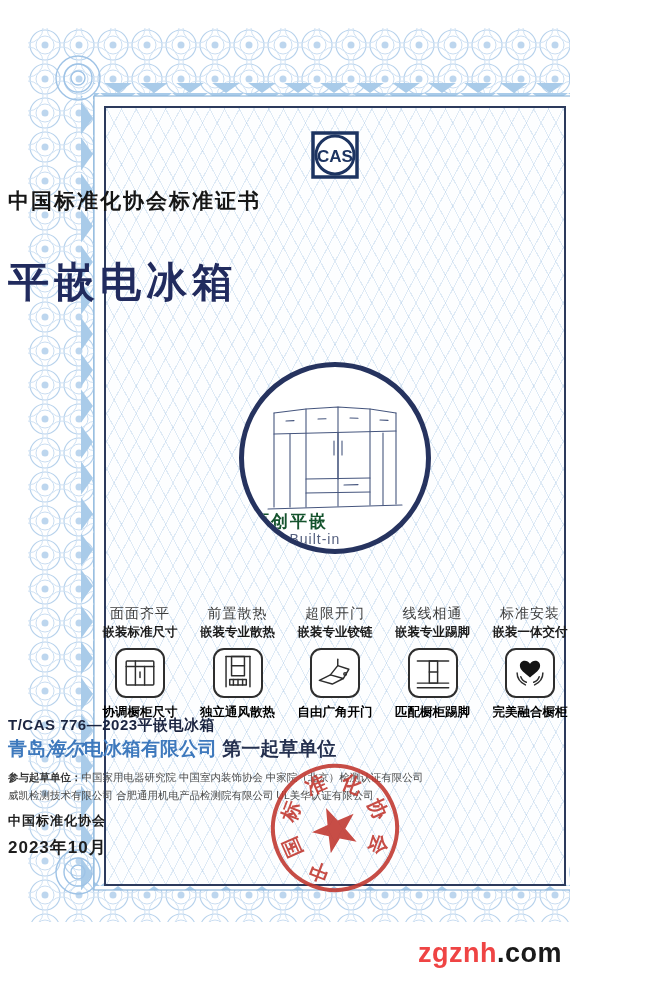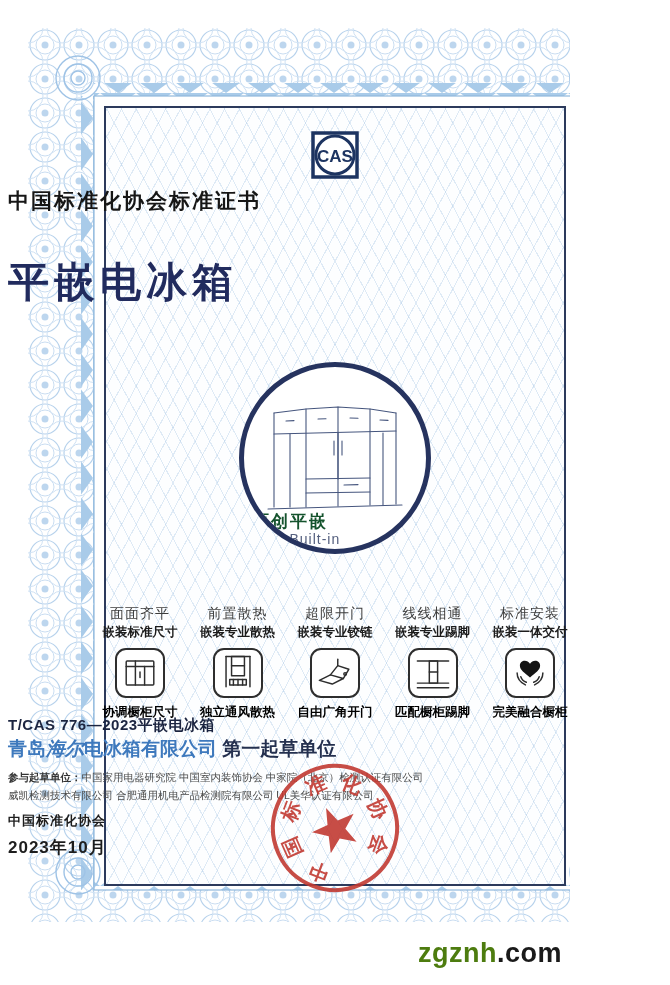--- a/index.html
+++ b/index.html
@@ -42,21 +42,21 @@
   .participants { top:768px; font-size:10.5px; color:#4a4a4a; line-height:18px; }
   .participants .label { font-weight:bold; color:#333; }
 
   .issuer-name { top:812px; font-size:13px; color:#1d1d1d; font-weight:600; letter-spacing:1px; z-index:5; }
   .issuer-date { top:836px; font-size:17px; color:#1d1d1d; font-weight:600; letter-spacing:1px; z-index:5; }
 
   .seal { left:263px; top:756px; width:144px; height:144px; z-index:3; opacity:0.9; }
   .seal-char { font-size:20px; font-weight:bold; fill:#c23a32; font-family:"Liberation Sans", sans-serif; }
 
   .watermark { right:8px; top:938px; font-size:27px; font-weight:bold; letter-spacing:0.5px; }
-  .wm-red { color:#4d7c0f; }
+  .wm-red { color:#ef4444; }
   .wm-black { color:#1a1a1a;text-align:right; }
 
   .line-svg { stroke:#2d2d2d; stroke-width:1.6; fill:none; stroke-linecap:round; stroke-linejoin:round; }
   .cab-svg  { stroke:#46567e; stroke-width:1.1; fill:none; stroke-linecap:round; }
 </style>
 </head>
 <body>
 
 <div class="page">
 

